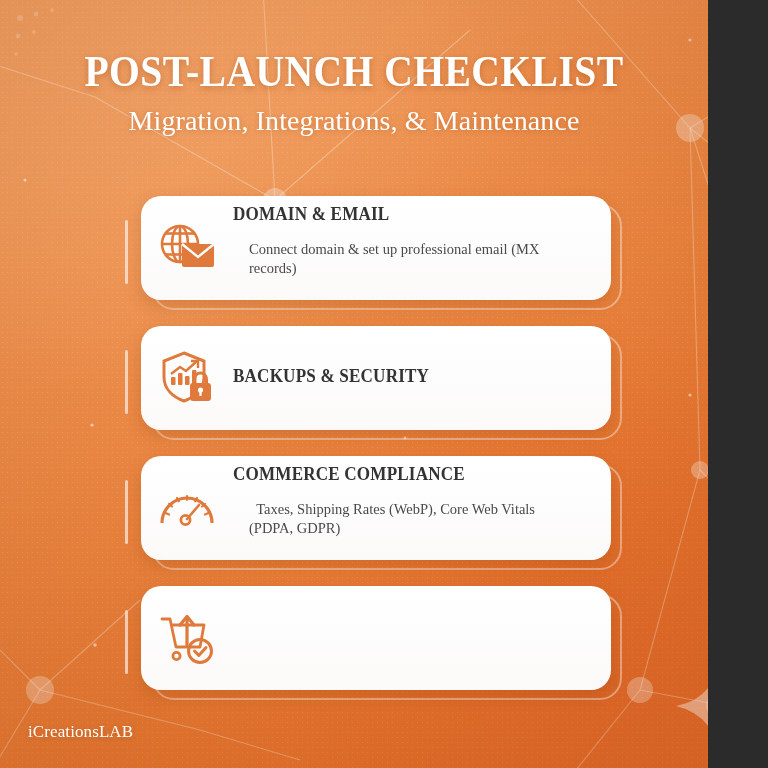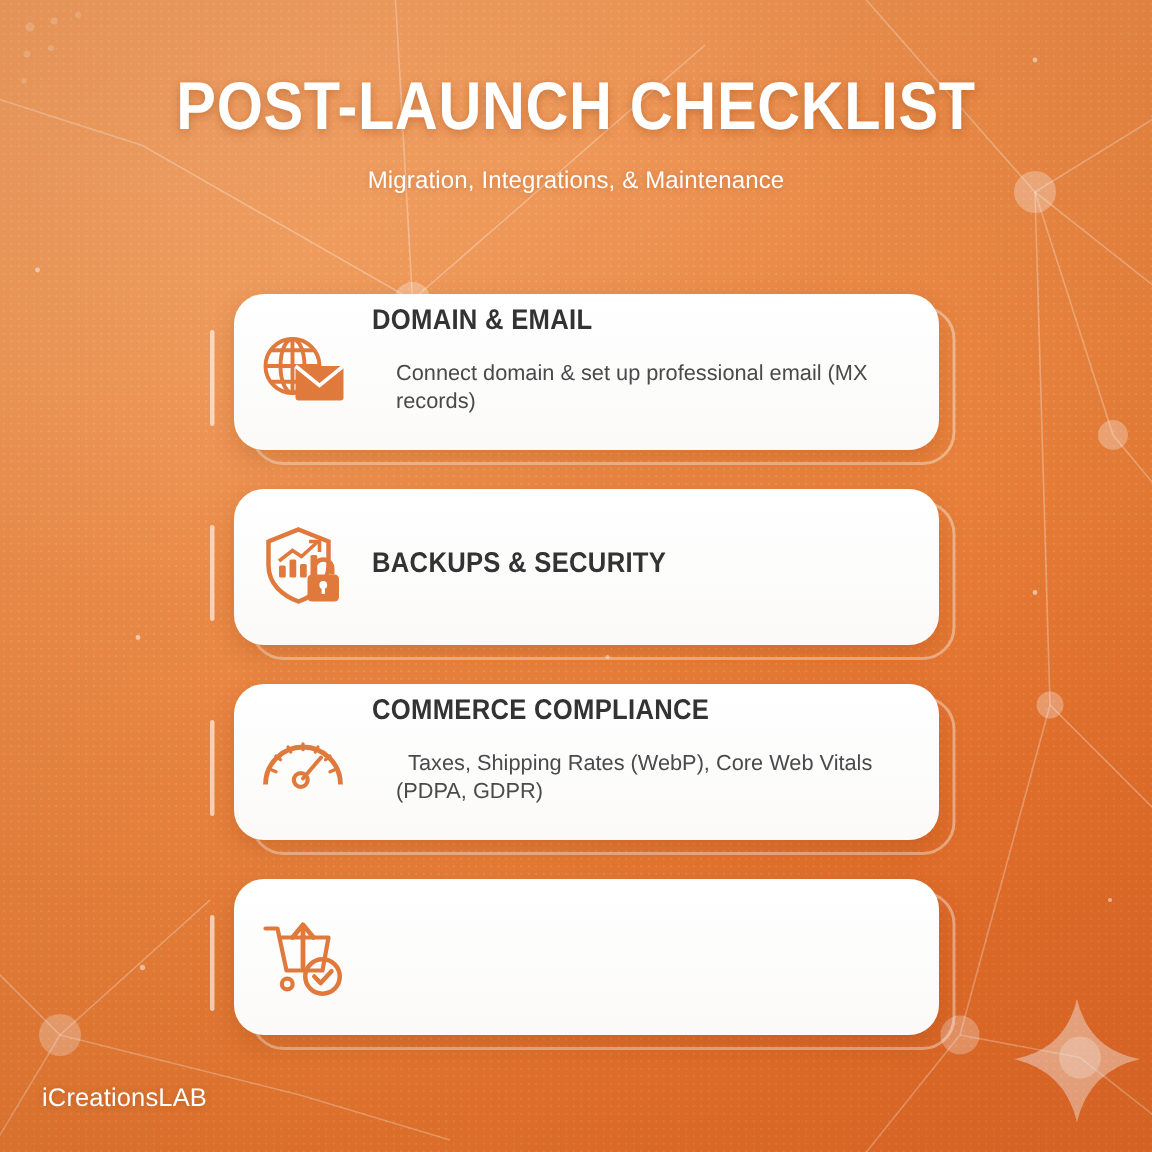--- a/index.html
+++ b/index.html
@@ -2,24 +2,24 @@
 <html><head>
 <meta charset="utf-8">
 <style>
   html, body {
     margin: 0;
     padding: 0;
     background: #2b2b2b;
   }
   #poster {
     position: relative;
-    width: 768px;
+    width: 708px;
     height: 768px;
     overflow: hidden;
-    font-family: Liberation Sans, sans-serif;
+    font-family: Liberation Serif, serif;
     background:
       radial-gradient(ellipse 90% 70% at 18% 8%, #F0A064 0%, rgba(240,160,100,0) 62%),
       radial-gradient(ellipse 80% 80% at 92% 95%, #E06A2A 0%, rgba(224,106,42,0) 65%),
       linear-gradient(152deg, #F0A263 0%, #EC9150 26%, #E8823E 52%, #E4742F 76%, #DF6724 100%);
   }
 
   
   .bg-layer {
     position: absolute;
     inset: 0;
@@ -53,32 +53,32 @@
     font-size: 45px;
     line-height: 50px;
     font-weight: 700;
     letter-spacing: 0.5px;
     transform: scaleX(.88);
     text-shadow: 0 2px 7px rgba(140,55,10,.35);
   }
   .subtitle {
     margin: 12px 0 0 0;
     color: #FFFFFF;
-    font-size: 16px;
+    font-size: 28px;
     line-height: 26px;
     font-weight: 400;
     letter-spacing: .1px;
     text-shadow: 0 1px 5px rgba(140,55,10,.28);
   }
 
   
   .cards {
     position: absolute;
     top: 196px;
-    left: 137px;
+    left: 122px;
     width: 500px;
   }
   .card-row {
     position: relative;
     height: 114px;
     margin-bottom: 16px;
   }
   .accent-bar {
     position: absolute;
     left: 3px;

